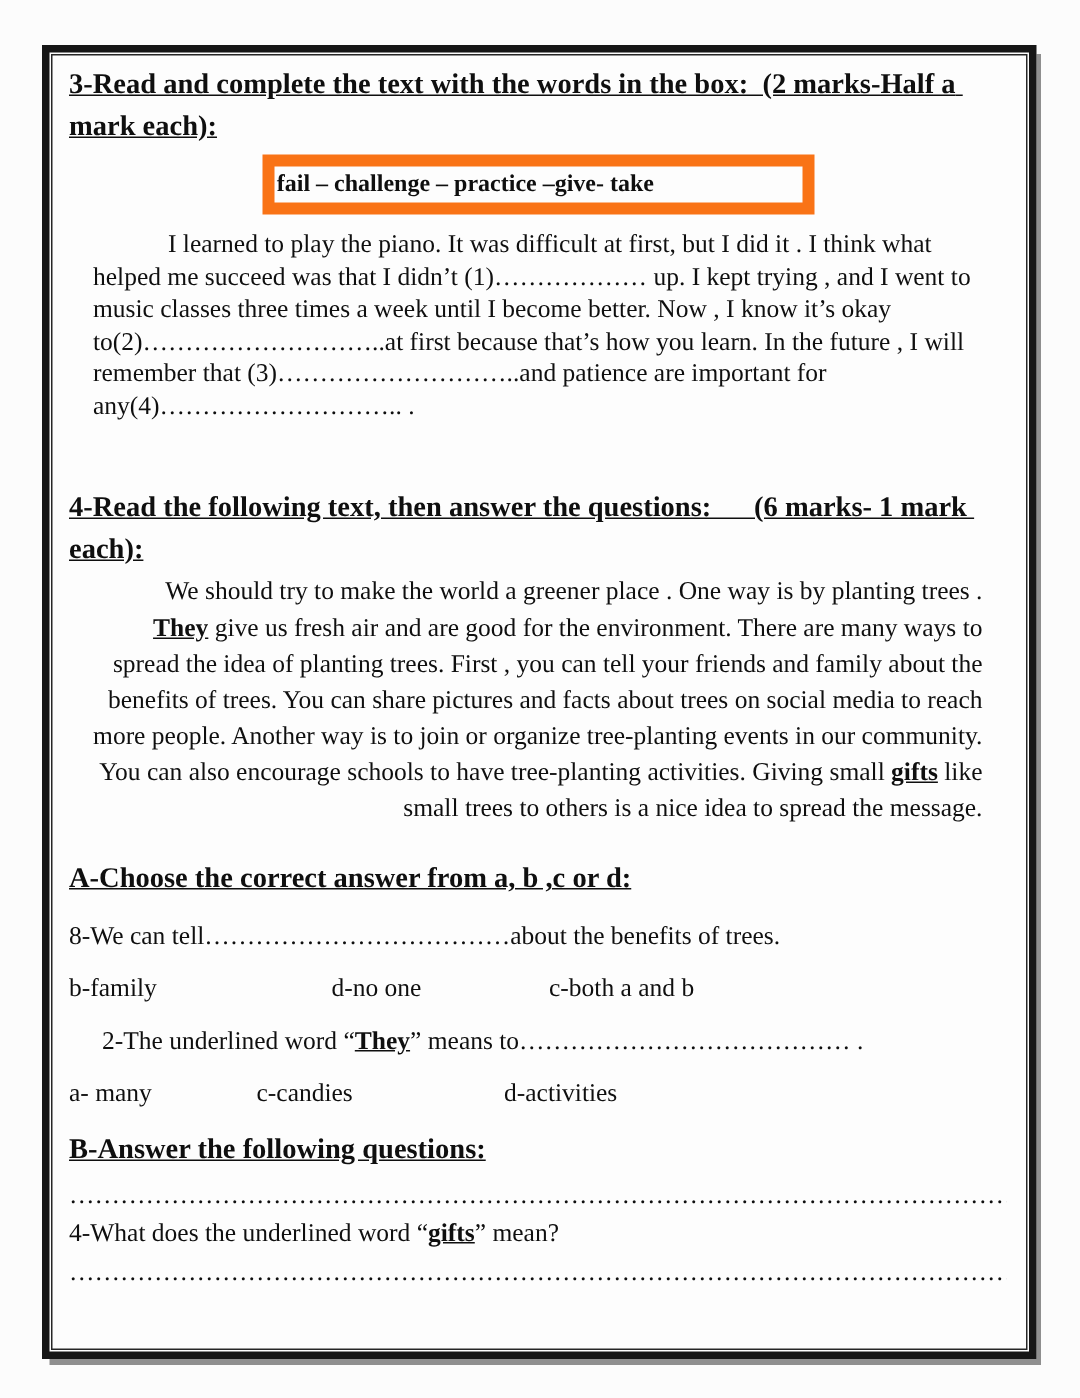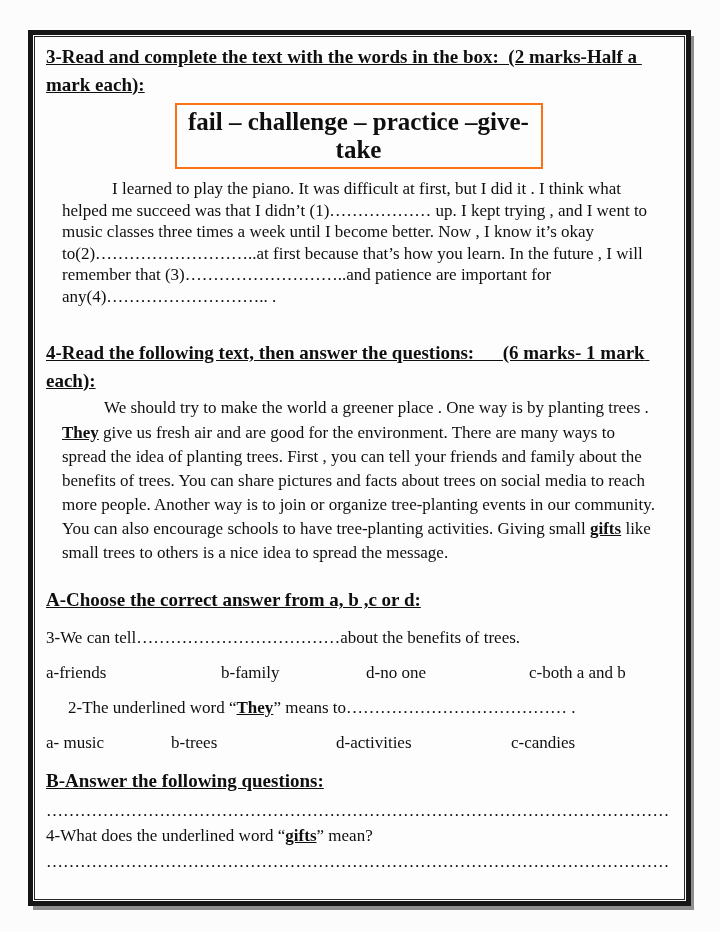--- a/index.html
+++ b/index.html
@@ -31,39 +31,38 @@
   .heading {
     font-weight: bold;
     font-size: 19px;
     line-height: 1.46;
     margin: 0;
   }
   .heading .hd {
     text-decoration: underline;
     white-space: pre-wrap;
   }
-  .h4 { margin-top: 32px; }
+  .h4 { margin-top: 44px; }
   .hsub { margin-top: 21px; font-size: 19px; }
   .hsub-b { margin-top: 14px; }
   .word-box {
     width: 368px;
     margin: 5px auto 0;
-    border: 2px solid #f97316;
-    text-align: center;
+    border: 8px solid #f97316;
     font-weight: bold;
-    font-size: 25px;
+    font-size: 16px;
     padding: 3px 2px;
   }
   .para {
     font-size: 17px;
     margin: 16px;
     white-space: pre-wrap;
   }
   .p1 { margin-top: 9px; text-indent: 50px; line-height: 1.26; }
-  .p2 { margin-top: 2px; text-indent: 42px; line-height: 1.42; }
+  .p2 { margin-top: 2px; text-indent: 42px; line-height: 1.42; text-align: right; }
   .bu { font-weight: bold; text-decoration: underline; }
   .q {
     font-size: 17px;
     line-height: 1.24;
     margin: 13px 0 0;
     white-space: pre-wrap;
   }
   .q2m { margin-top: 14px; margin-left: 22px; }
   .q3m { margin-top: 12px; }
   .q4m { margin-top: 4px; }
@@ -103,36 +102,34 @@
       <div class="heading h4">
         <span class="hd">4-Read the following text, then answer the questions:      (6 marks- 1 mark each):</span>
       </div>
 
       <p class="para p2"><span>We should try to make the world a greener place . One way is by planting trees . </span><span class="bu">They</span><span> give us fresh air and are good for the environment. There are many ways to spread the idea of planting trees. First , you can tell your friends and family about the benefits of trees. You can share pictures and facts about trees on social media to reach more people. Another way is to join or organize tree-planting events in our community. You can also encourage schools to have tree-planting activities. Giving small </span><span class="bu">gifts</span><span> like small trees to others is a nice idea to spread the message.</span></p>
 
       <div class="heading hsub">
         <span class="hd">A-Choose the correct answer from a, b ,c or d:</span>
       </div>
 
-      <p class="q">3-We can tell………………………………about the benefits of trees.</p>
+      <p class="q">8-We can tell………………………………about the benefits of trees.</p>
 
       <div class="opts opts1">
-        <span>a-friends</span>
         <span>b-family</span>
         <span>d-no one</span>
         <span>c-both a and b</span>
       </div>
 
       <p class="q q2m"><span>2-The underlined word “</span><span class="bu">They</span><span>” means to………………………………… .</span></p>
 
       <div class="opts opts2">
-        <span>a- music</span>
-        <span>b-trees</span>
+        <span>a- many</span>
+        <span>c-candies</span>
         <span>d-activities</span>
-        <span>c-candies</span>
       </div>
 
       <div class="heading hsub hsub-b">
         <span class="hd">B-Answer the following questions:</span>
       </div>
 
       <p class="dots">………………………………………………………………………………………………………………………………………………………</p>
 
       <p class="q q4m"><span>4-What does the underlined word “</span><span class="bu">gifts</span><span>” mean?</span></p>
       <p class="dots">……………………………………………………………………………………………………………………………………………………………………….. .</p>

